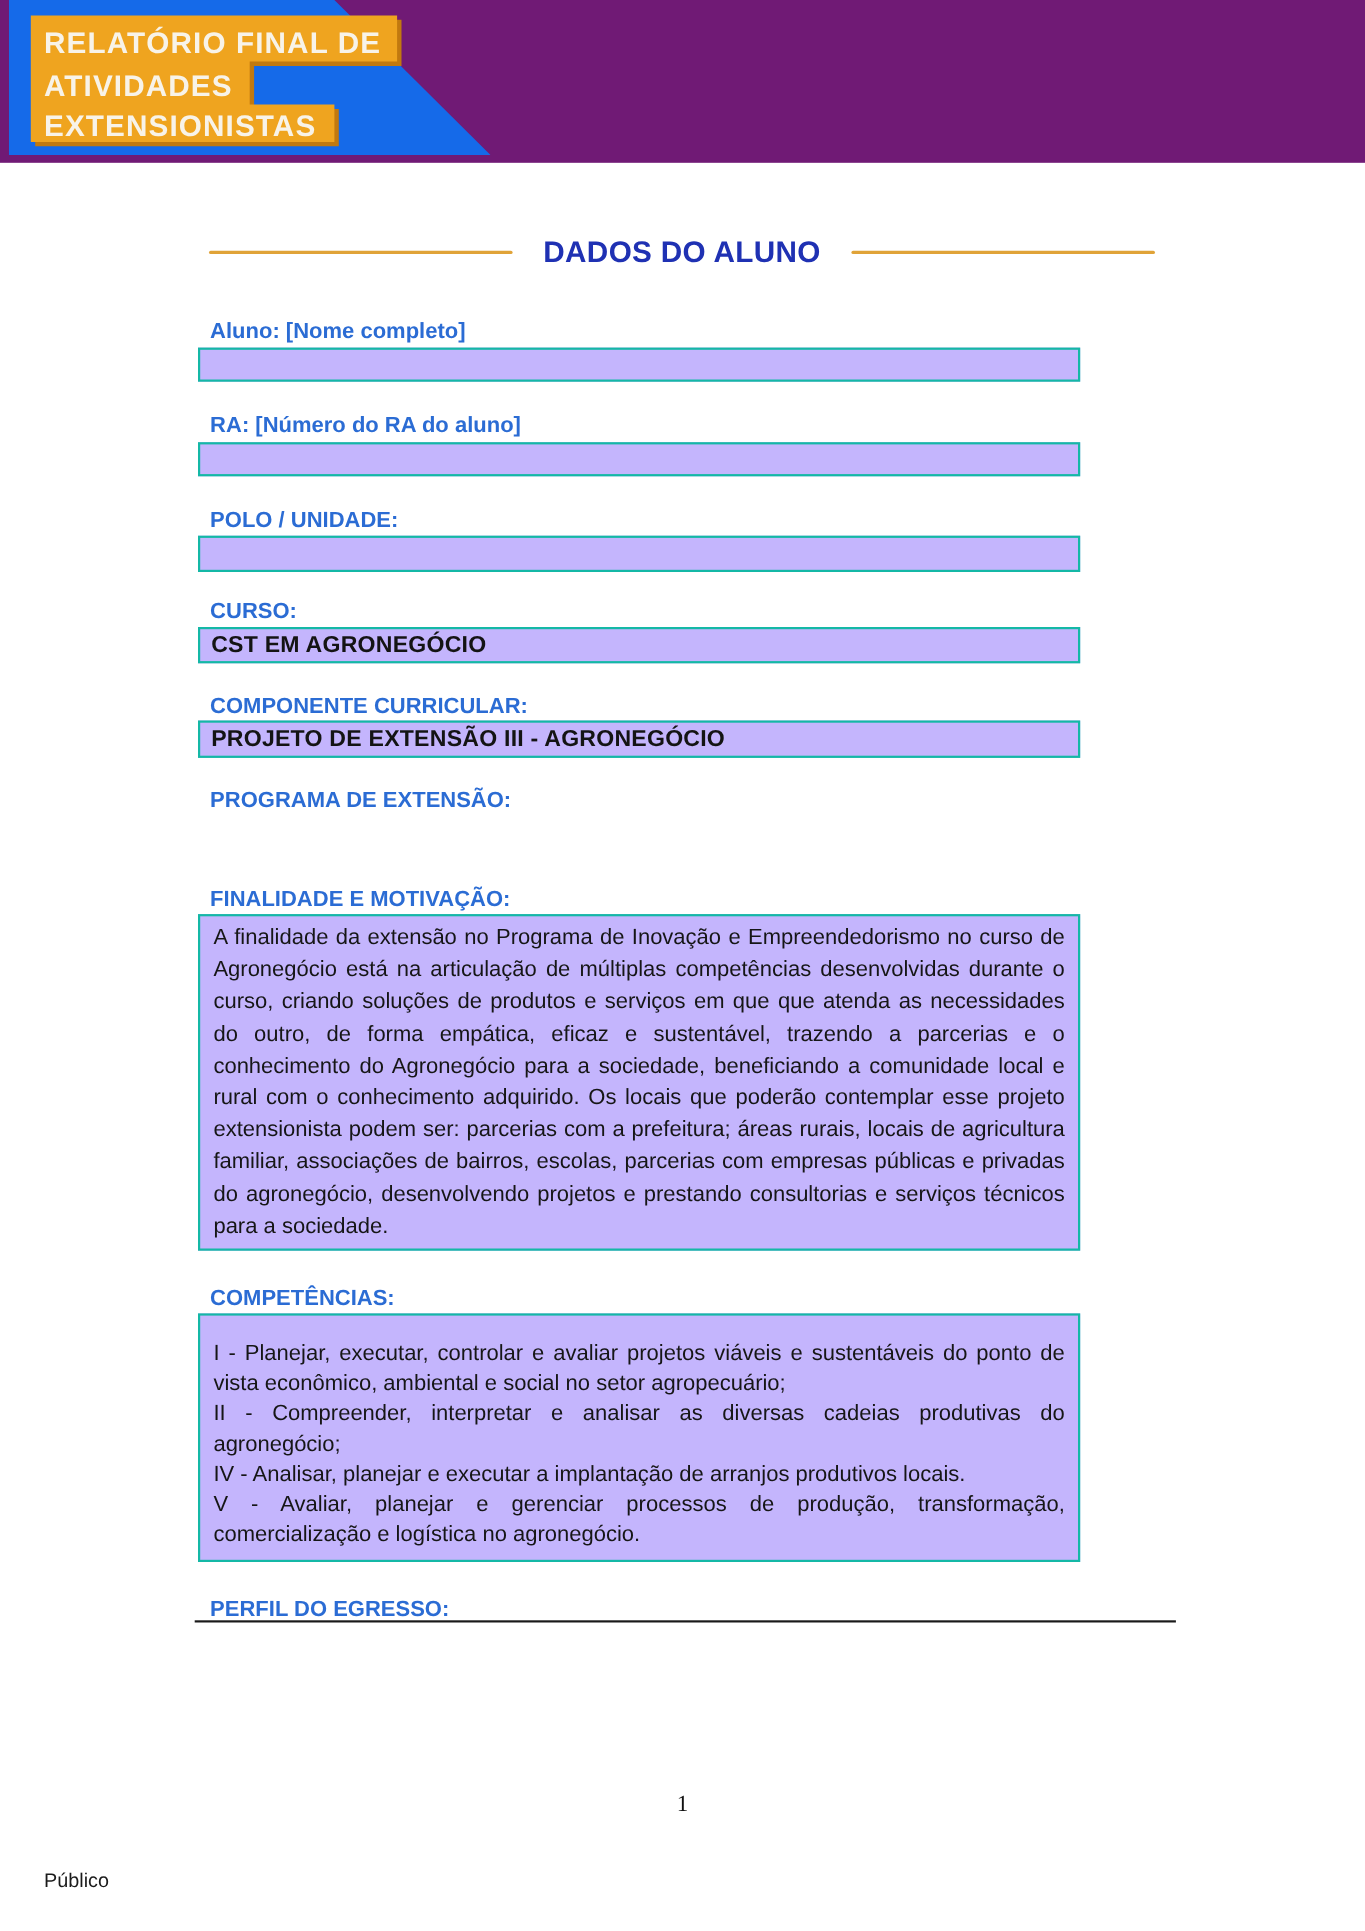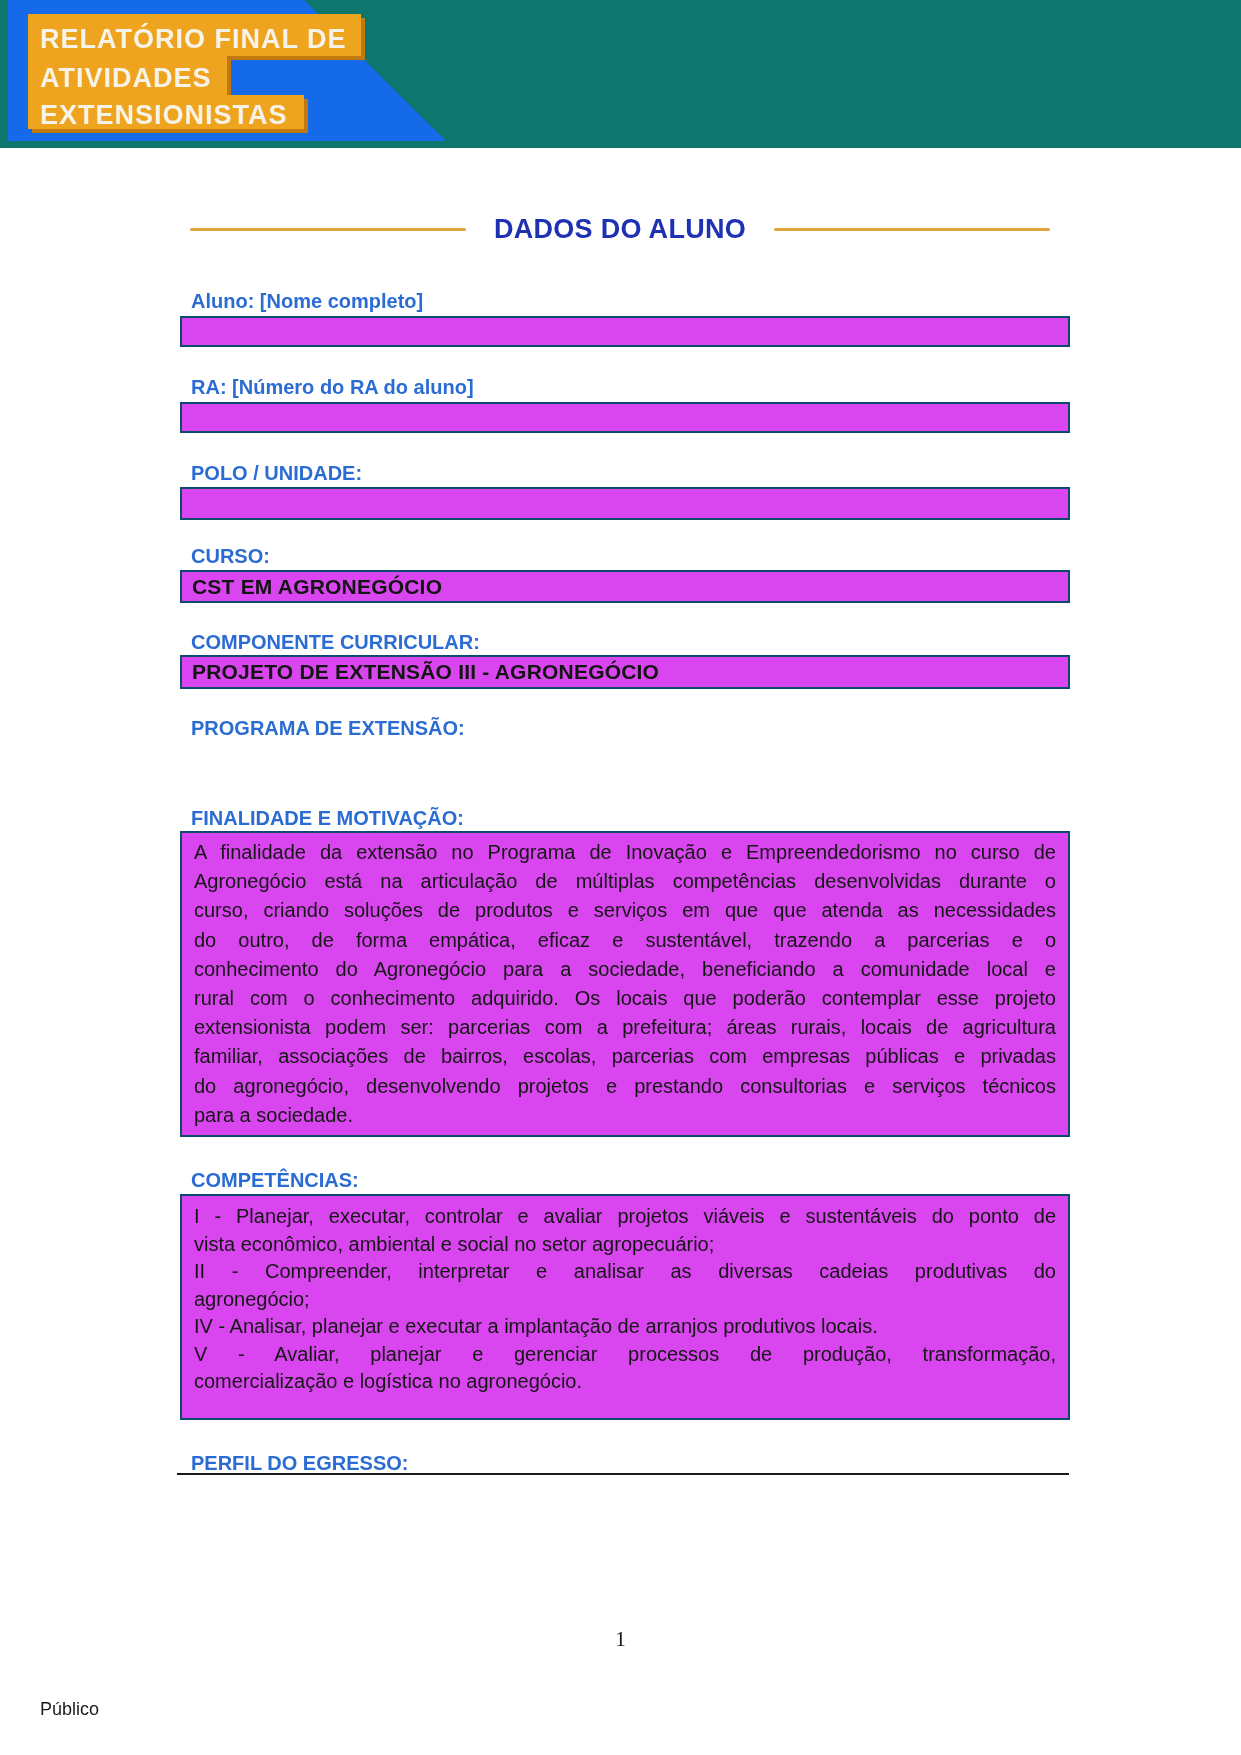--- a/index.html
+++ b/index.html
@@ -1,51 +1,51 @@
 <!DOCTYPE html>
 <html lang="pt-br"><head>
 <meta charset="utf-8">
 <style>
   html,body{margin:0;padding:0;background:#ffffff;}
   body{font-family:"Liberation Sans",sans-serif;-webkit-font-smoothing:antialiased;}
   .page{position:relative;width:1241px;height:1755px;background:#ffffff;overflow:hidden;}
 
   
-  .banner{position:absolute;top:0;left:0;width:1241px;height:148px;background:#0f766e;}
+  .banner{position:absolute;top:0;left:0;width:1241px;height:148px;background:#701a75;}
   .banner-light{position:absolute;top:0;left:0;width:100%;height:100%;
     background:#156ae9;
     clip-path:polygon(8px 0px,304px 0px,446px 141px,8px 141px);}
   .banner-plate{position:absolute;left:26px;top:12px;}
   .banner-text{position:absolute;left:40px;color:#f8f3e8;font-weight:700;
     font-size:27px;letter-spacing:1px;line-height:30px;white-space:nowrap;}
   .bt1{top:24px;} .bt2{top:63px;} .bt3{top:100px;}
 
   
   .title-row{position:absolute;top:212px;left:190px;width:860px;height:34px;
     display:flex;align-items:center;gap:28px;}
   .title-rule{flex:1;height:3px;background:#e0a338;border-radius:2px;}
   .page-title{font-size:27px;font-weight:700;color:#1f31b3;letter-spacing:.3px;
     white-space:nowrap;margin:0;}
 
   
   .field-label{position:absolute;left:191px;font-size:20px;font-weight:700;
     color:#2b6cd4;line-height:24px;white-space:nowrap;}
-  .field-box{position:absolute;left:180px;width:890px;box-sizing:border-box;
-    background:#d946ef;border:2px solid #0c4a6e;}
+  .field-box{position:absolute;left:180px;width:802px;box-sizing:border-box;
+    background:#c4b5fd;border:2px solid #14b8a6;}
   .value-box{display:flex;align-items:center;padding-left:10px;
     font-size:21px;font-weight:700;color:#141414;letter-spacing:.2px;white-space:nowrap;}
 
   .lbl-aluno{top:289px;}      .box-aluno{top:316px;height:31px;}
   .lbl-ra{top:375px;}         .box-ra{top:402px;height:31px;}
   .lbl-polo{top:461px;}       .box-polo{top:487px;height:33px;}
   .lbl-curso{top:544px;}      .box-curso{top:570px;height:33px;}
   .lbl-comp{top:630px;}       .box-comp{top:655px;height:34px;}
   .lbl-prog{top:716px;}       .box-prog{top:742px;height:35px;}
   .lbl-fin{top:806px;text-align:center;}        .box-fin{top:831px;height:306px;padding:5px 12px;}
-  .lbl-competencias{top:1168px;} .box-competencias{top:1194px;height:226px;padding:7px 12px;}
+  .lbl-competencias{top:1168px;} .box-competencias{top:1194px;height:226px;padding:21px 12px;}
   .lbl-perfil{top:1451px;}
   .perfil-rule{position:absolute;left:177px;top:1473px;width:892px;height:2px;background:#1a1a1a;}
 
   
   .tline{font-size:20px;color:#161616;line-height:29.2px;
     text-align:justify;text-align-last:justify;}
   .box-competencias .tline{line-height:27.5px;}
   .tline.left{text-align:left;text-align-last:left;}
 
   

